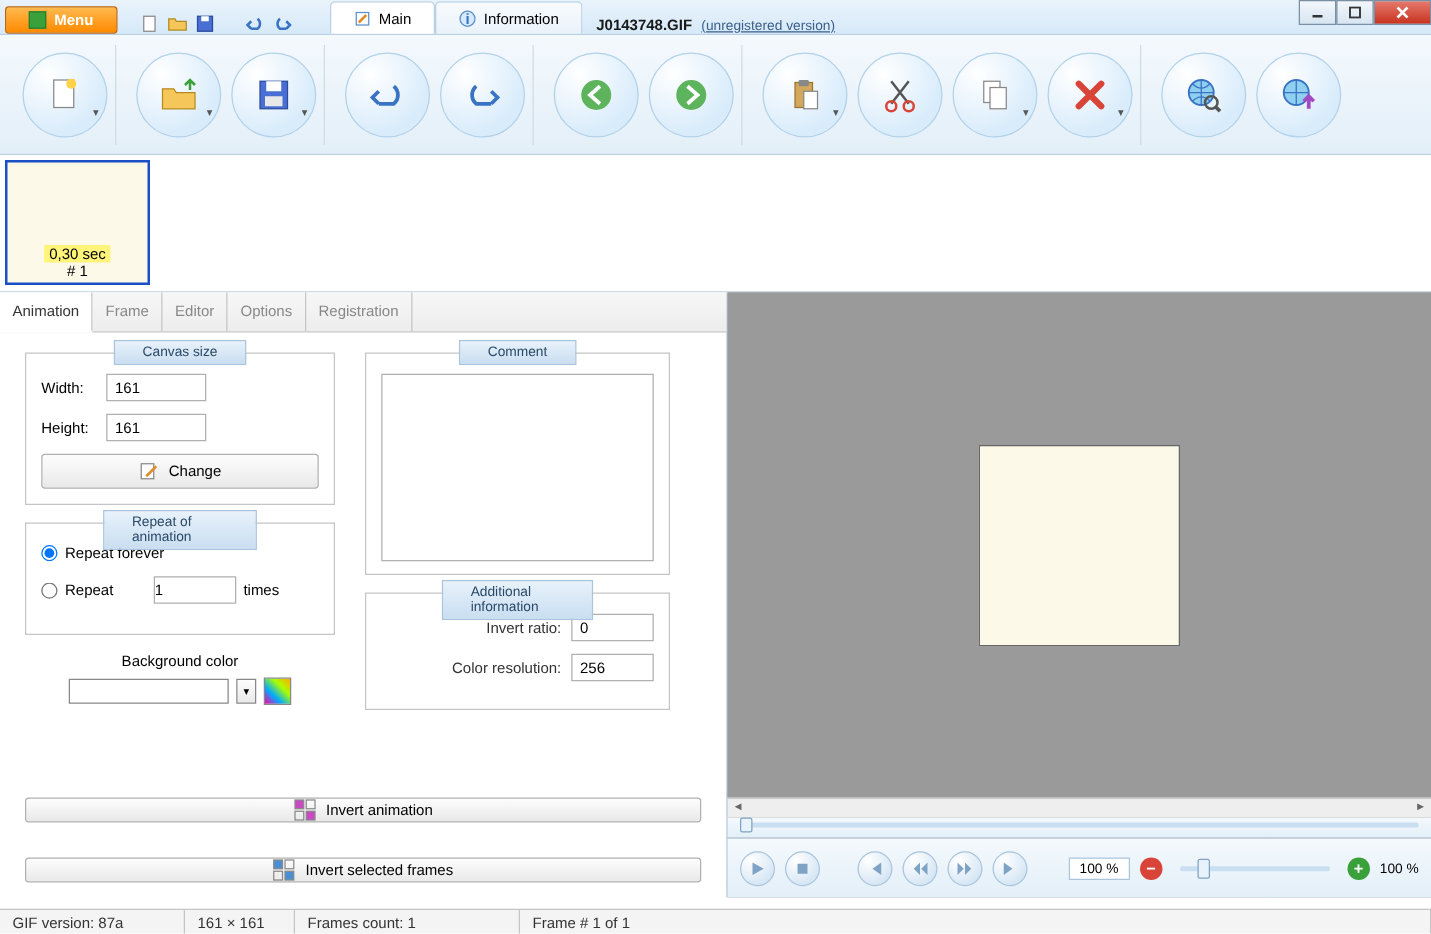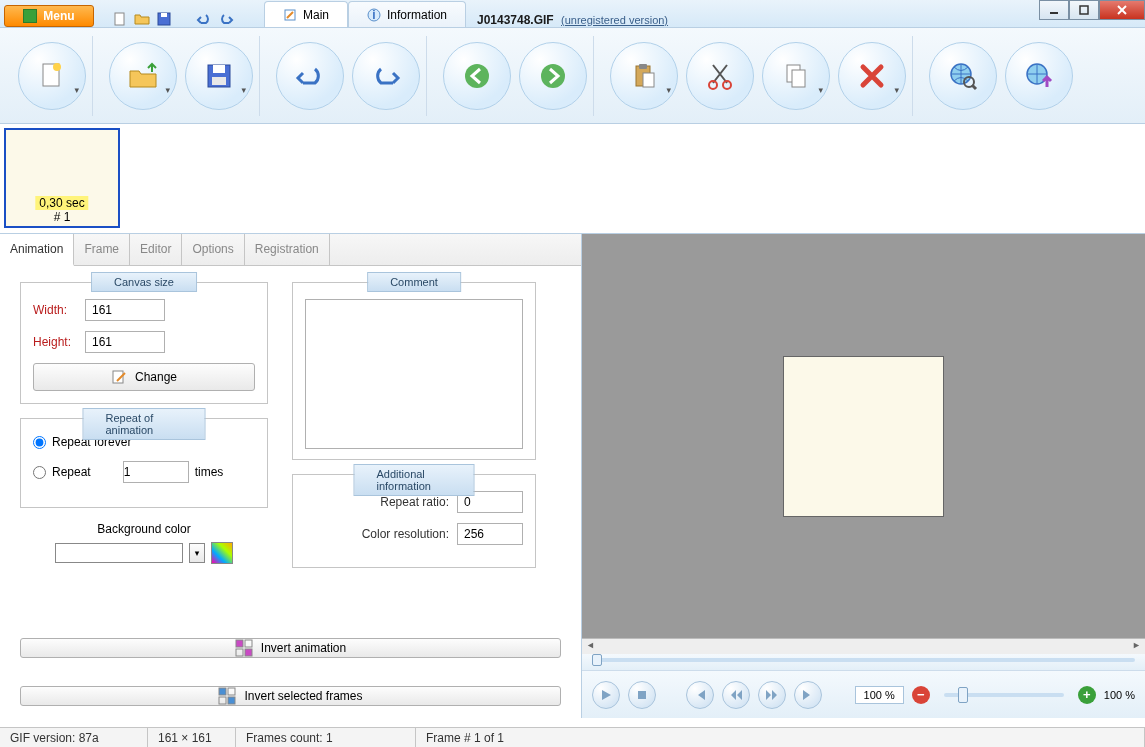--- a/index.html
+++ b/index.html
@@ -47,21 +47,21 @@
 .ltab.active { background: #fff; color: #333; border-bottom: 2px solid #fff; margin-bottom: -1px; }
 
 .panels { flex: 1; padding: 16px 20px; display: flex; gap: 24px; overflow: hidden; }
 .col { display: flex; flex-direction: column; gap: 14px; }
 .col1 { width: 248px; }
 .col2 { width: 244px; }
 
 fieldset { border: 1px solid #c5c5c5; padding: 16px 12px 12px; position: relative; }
 fieldset legend { position: absolute; top: -11px; left: 50%; transform: translateX(-50%); background: linear-gradient(#e8f2fb,#c9def1); border: 1px solid #a9c4dc; padding: 3px 22px; color: #2a4966; font-size: 11px; }
 .row { display: flex; align-items: center; gap: 8px; margin-bottom: 10px; }
-.row label { width: 44px; text-align: left; color: #b91c1c; }
+.row label { width: 44px; text-align: left; color: #000000; }
 .row input[type=text], .row input[type=number] { width: 80px; height: 22px; border: 1px solid #b0b0b0; padding: 0 6px; }
 .btn { height: 28px; background: linear-gradient(#fdfdfd,#e9e9e9); border: 1px solid #b0b0b0; border-radius: 3px; display: flex; align-items: center; justify-content: center; gap: 8px; cursor: pointer; width: 100%; }
 .radio-row { display: flex; align-items: center; gap: 6px; margin-bottom: 12px; }
 .radio-row input[type=number] { width: 66px; height: 22px; border: 1px solid #b0b0b0; margin-left: 26px; }
 .bgcolor { display: flex; align-items: center; gap: 6px; justify-content: center; }
 .bgcolor .swatch { width: 128px; height: 20px; border: 1px solid #888; background: #fff; }
 .bgcolor .dd { width: 16px; height: 20px; border: 1px solid #888; background: linear-gradient(#fdfdfd,#e9e9e9); display:flex; align-items:center; justify-content:center; cursor:pointer; font-size:9px; }
 .bgcolor .palette { width: 22px; height: 22px; border: 1px solid #888; background: linear-gradient(45deg,#f0a,#0af,#af0,#fa0); cursor: pointer; }
 
 .comment-box { width: 100%; height: 150px; border: 1px solid #b0b0b0; resize: none; }
@@ -334,21 +334,21 @@
 
       <div class="col col2">
         <fieldset style="height:178px">
           <legend>Comment</legend>
           <textarea class="comment-box" style=""></textarea>
         </fieldset>
 
         <fieldset>
           <legend>Additional information</legend>
           <div class="info-row">
-            <label>Repeat ratio:</label>
+            <label>Invert ratio:</label>
             <input type="text" readonly="" value="0" style="">
           </div>
           <div class="info-row">
             <label>Color resolution:</label>
             <input type="text" readonly="" value="256" style="">
           </div>
         </fieldset>
       </div>
     </div>
 

